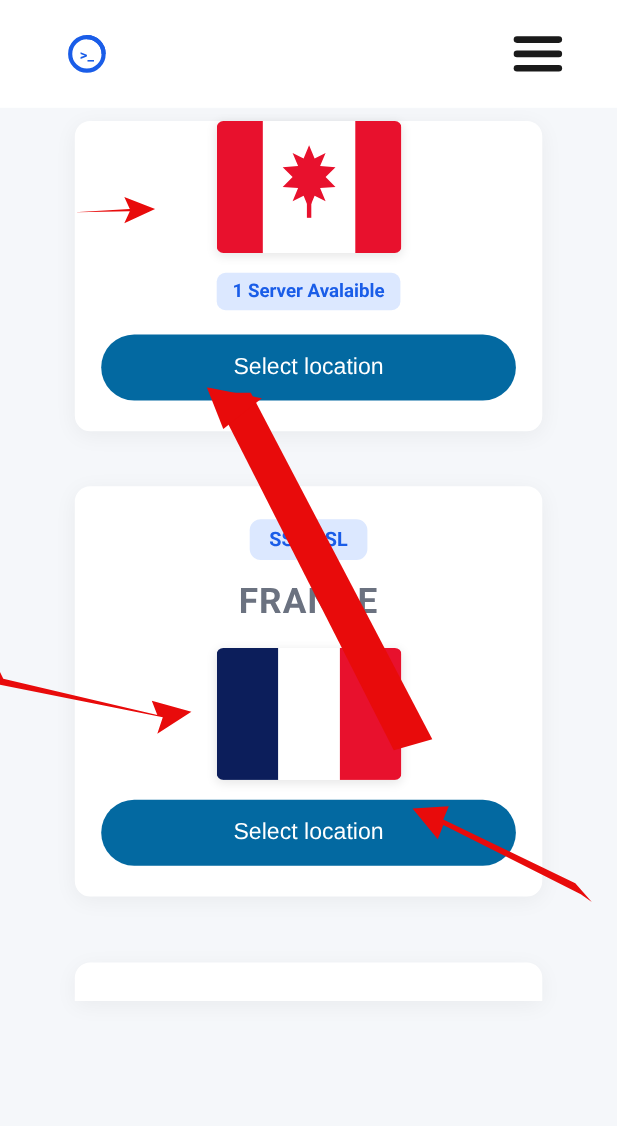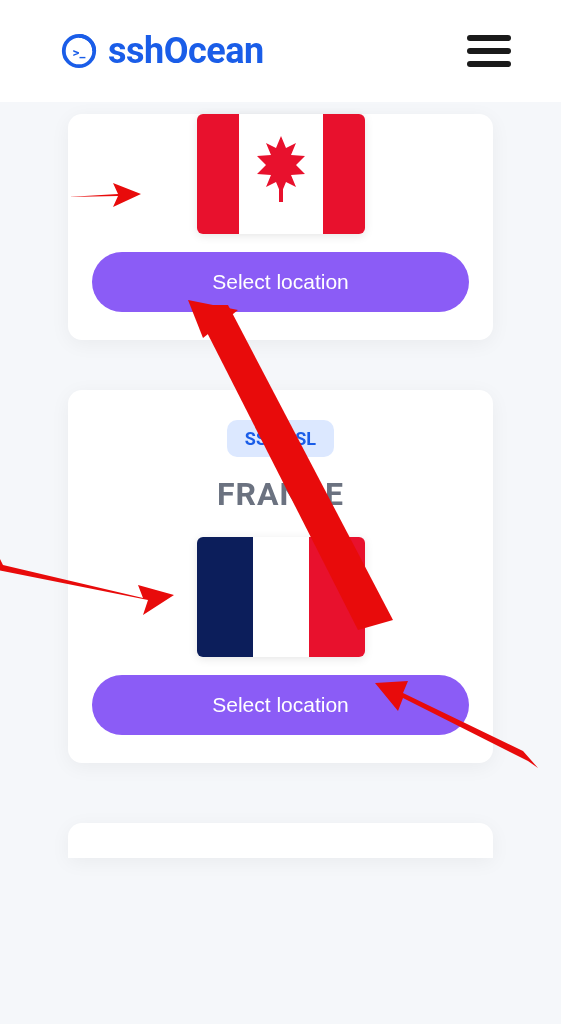--- a/index.html
+++ b/index.html
@@ -96,21 +96,21 @@
       color: #1a5de8;
       font-size: 17px;
       font-weight: 700;
       padding: 7px 14px;
       border-radius: 8px;
       margin-bottom: 22px;
     }
     .select-btn {
       display: block;
       width: 100%;
-      background: #8b5cf6;
+      background: #0369a1;
       color: #fff;
       font-size: 21px;
       font-weight: 500;
       padding: 18px 0;
       border: none;
       border-radius: 40px;
       cursor: pointer;
     }
     .card-peek {
       background: #fff;
@@ -133,21 +133,20 @@
 
 <div class="header">
   <div class="logo">
     <span class="logo-icon">
       <svg viewBox="0 0 40 40" width="38" height="38">
         <circle cx="20" cy="20" r="16" fill="none" stroke="#1a5de8" stroke-width="4"></circle>
         <path d="M20 4 A16 16 0 0 1 36 20" fill="none" stroke="#1a5de8" stroke-width="4"></path>
         <text x="20" y="26" text-anchor="middle" font-size="14" fill="#1a5de8" font-weight="bold">&gt;_</text>
       </svg>
     </span>
-    <span class="logo-text">sshOcean</span>
   </div>
   <div class="menu-btn">
     <div class="menu-bar"></div>
     <div class="menu-bar"></div>
     <div class="menu-bar"></div>
   </div>
 </div>
 
 <div class="container">
 
@@ -159,20 +158,21 @@
     </div>
     <div class="flag">
       <svg viewBox="0 0 168 120" width="168" height="120">
         <rect x="0" y="0" width="42" height="120" fill="#e8112d"></rect>
         <rect x="42" y="0" width="84" height="120" fill="#fff"></rect>
         <rect x="126" y="0" width="42" height="120" fill="#e8112d"></rect>
         <path d="M84 22 l5 12 10-5 -5 12 14 1 -9 9 9 9 -14 1 5 12 -10-5 -5 12 -5-12 -10 5 5-12 -14-1 9-9 -9-9 14-1 -5-12 10 5 z" fill="#e8112d"></path>
         <rect x="82" y="70" width="4" height="18" fill="#e8112d"></rect>
       </svg>
     </div>
+    <div class="avail-badge">1 Server Avalaible</div>
     <button class="select-btn">Select location</button>
   </div>
 
   <div class="card" style="position:relative;">
     <div class="arrow" style="left:120px; top:-90px;">
       <svg width="400" height="380" viewBox="0 0 400 380">
         <polygon points="5,5 40,5 205,320 170,330" fill="#e80b0b"></polygon>
         <polygon points="0,0 15,38 50,10" fill="#e80b0b"></polygon>
       </svg>
     </div>

